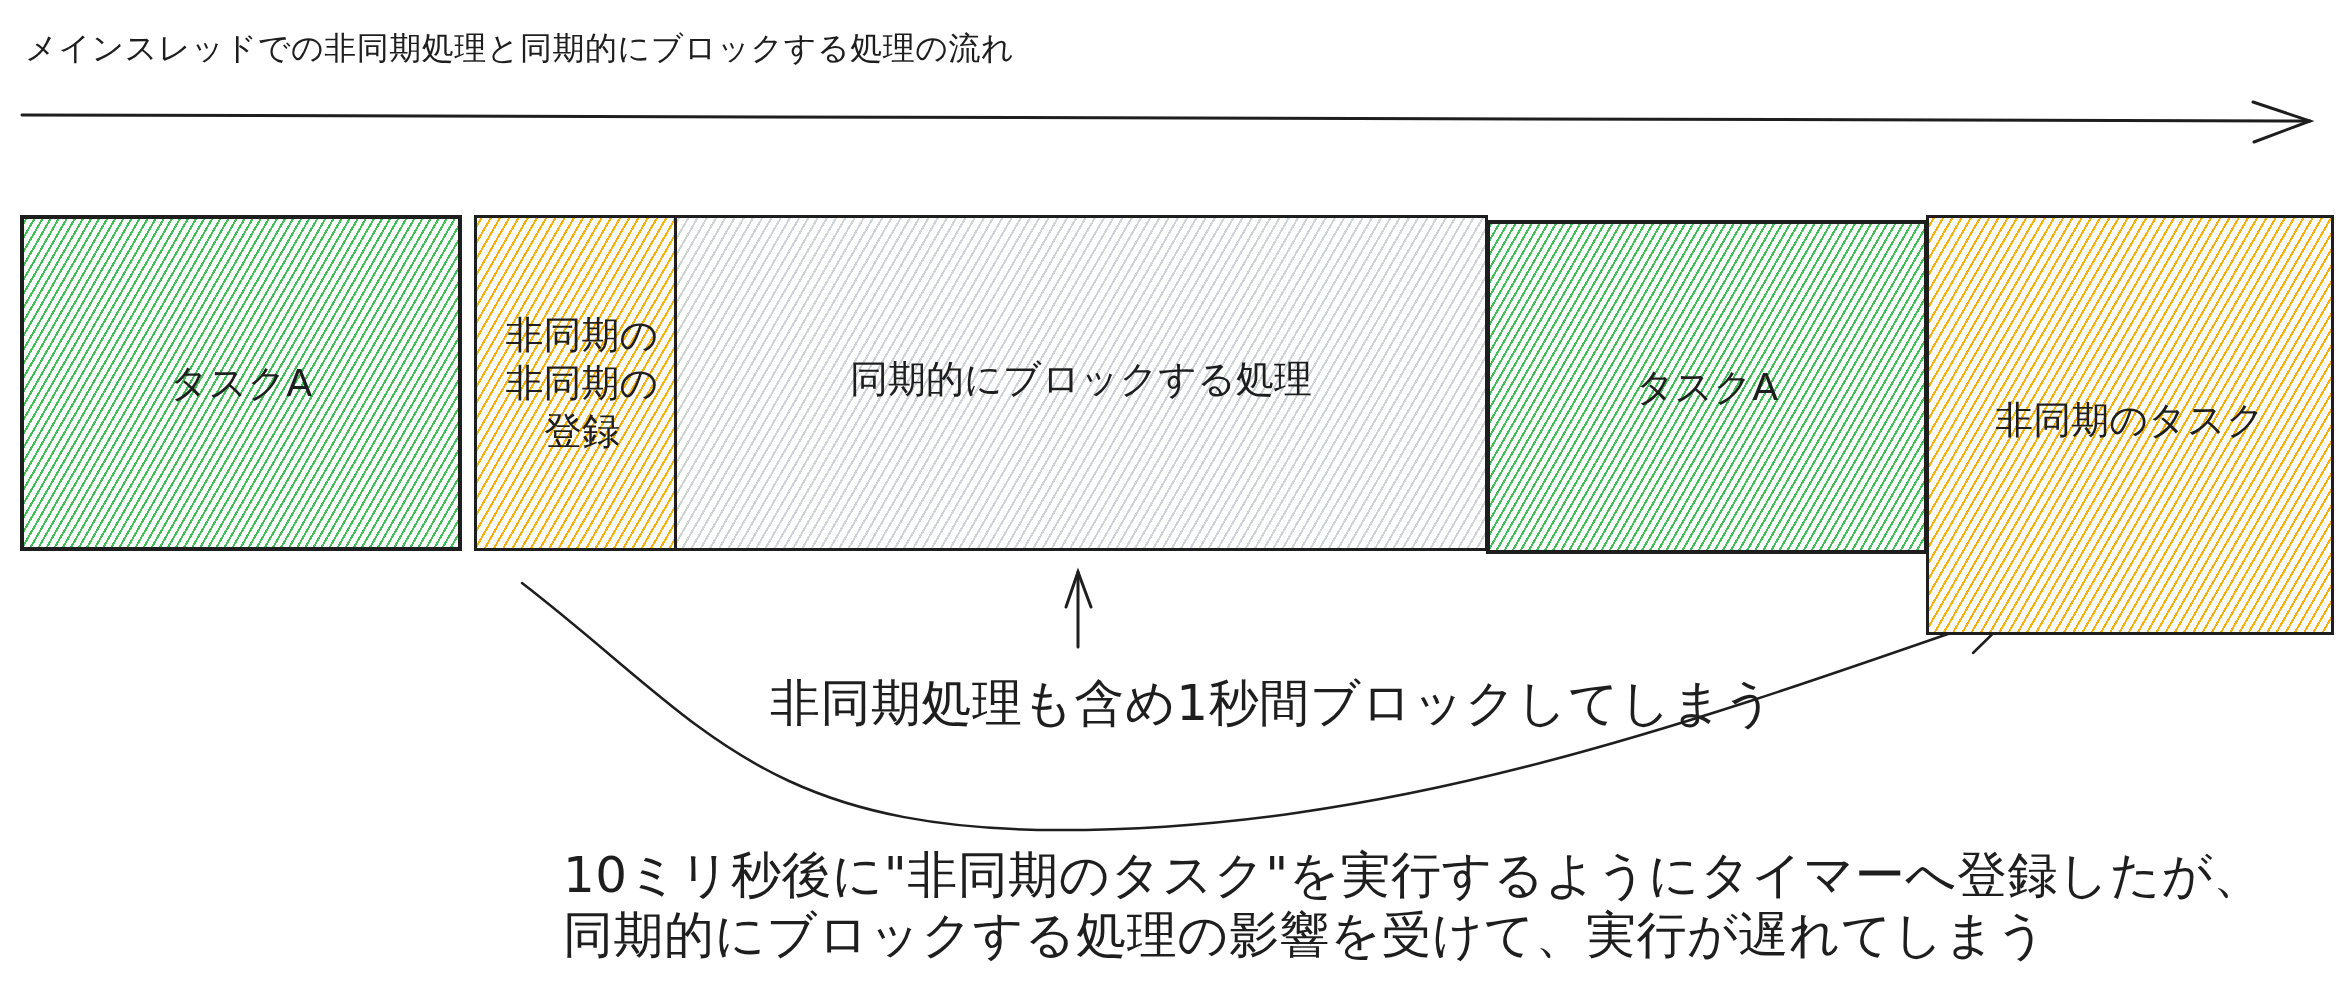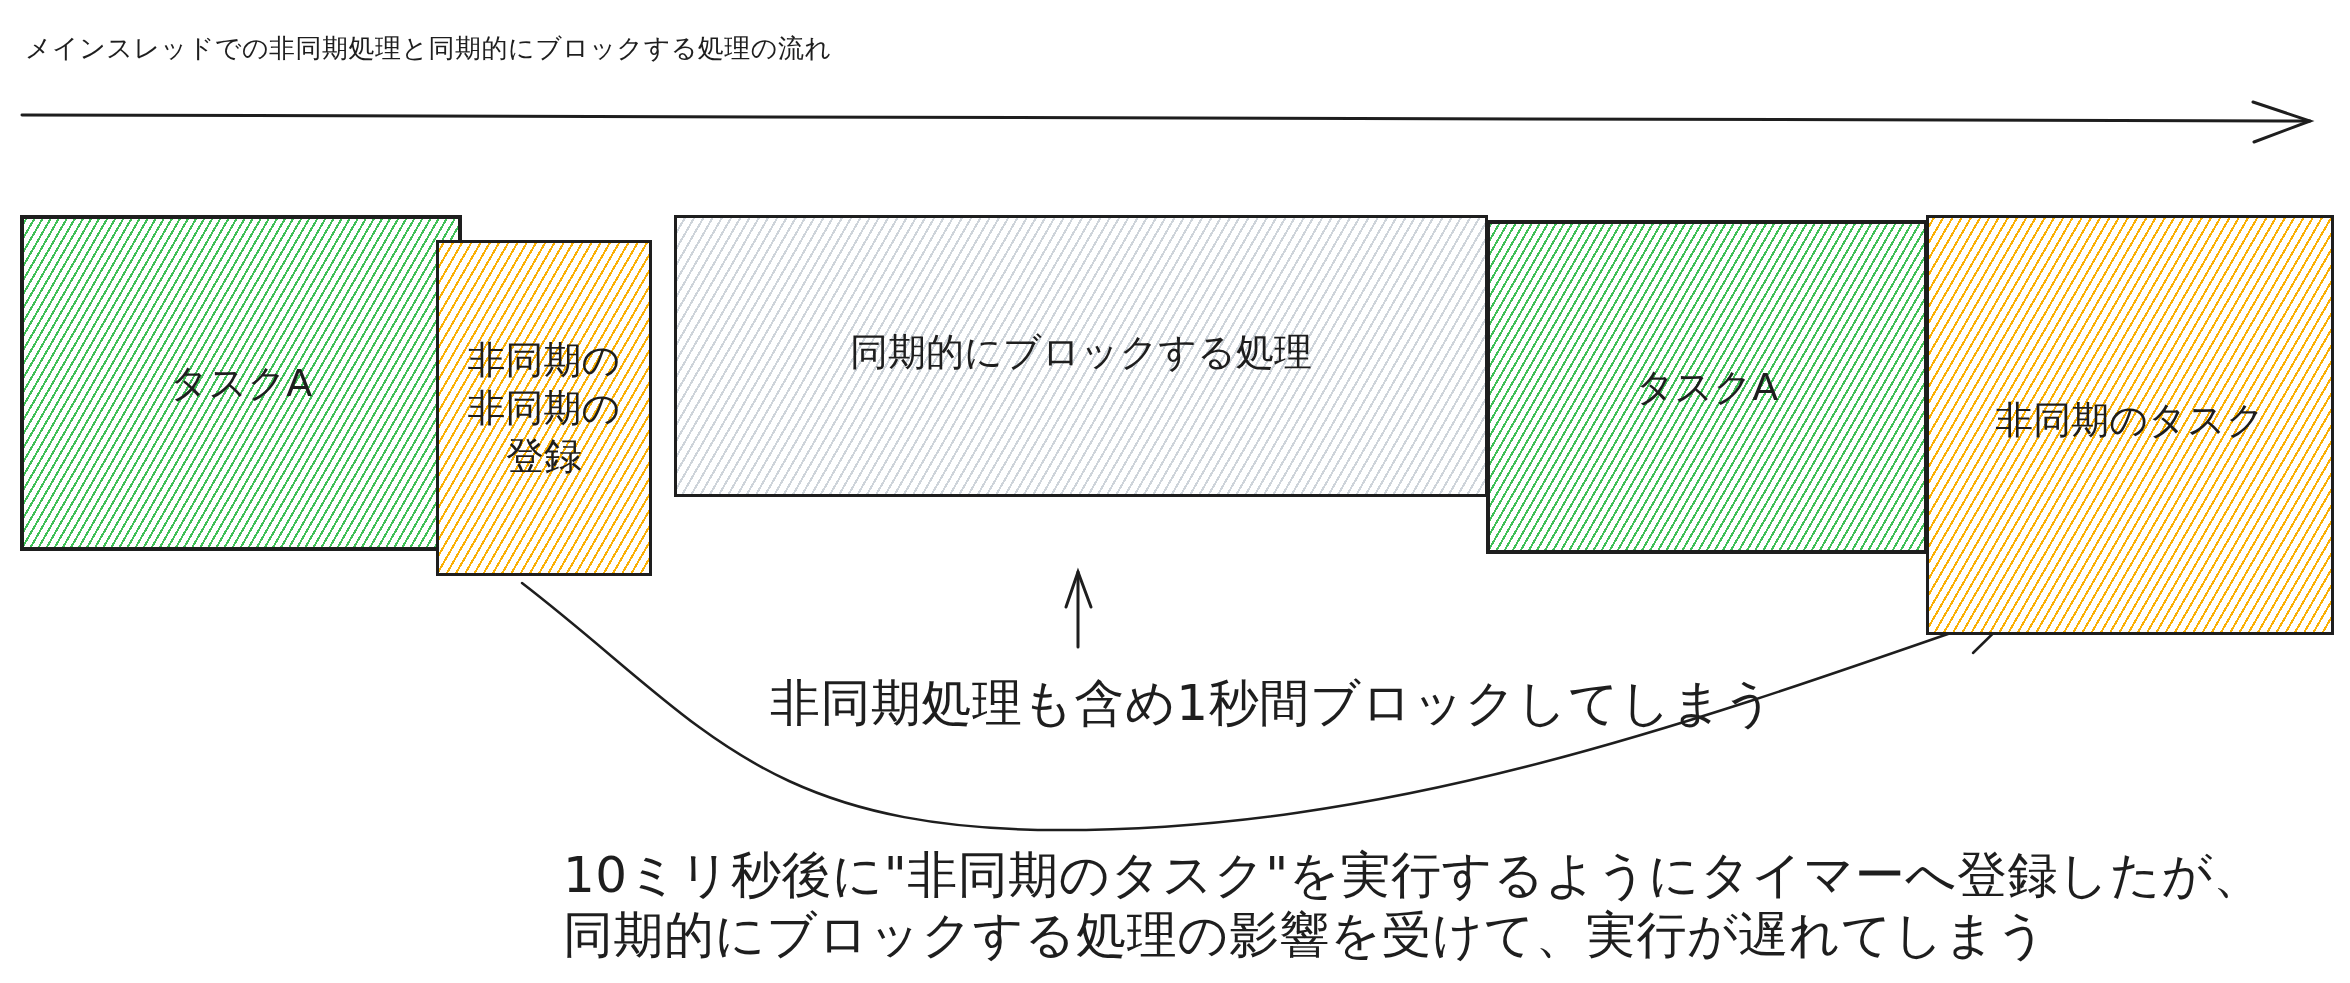--- a/index.html
+++ b/index.html
@@ -1,19 +1,19 @@
 <!DOCTYPE html>
 <html><head>
   <meta charset="utf-8">
   <style>
     html, body { margin: 0; padding: 0; background: #ffffff; }
     body { width: 2350px; height: 983px; position: relative; overflow: hidden;
            font-family: "DejaVu Sans", "Liberation Sans", sans-serif; color: #1e1e1e; }
     .abs { position: absolute; }
-    .title { left: 25px; top: 24px; font-size: 26px; line-height: 48px; white-space: nowrap; letter-spacing: 0.5px; }
+    .title { left: 25px; top: 24px; font-size: 32px; line-height: 48px; white-space: nowrap; letter-spacing: 0.5px; }
     svg.canvas { position: absolute; left: 0; top: 0; }
     .box { position: absolute; display: flex; align-items: center; justify-content: center;
            text-align: center; font-size: 38px; line-height: 48px; box-sizing: border-box;
            border: 3px solid #1e1e1e; }
     .box span { display: block; }
     .hatch-green { background: repeating-linear-gradient(-60deg, #ffffff 0px, #ffffff 5px, #40c057 5px, #40c057 7px); }
     .hatch-orange { background: repeating-linear-gradient(-60deg, #ffffff 0px, #ffffff 6px, #fab005 6px, #fab005 8px); }
     .hatch-gray { background: repeating-linear-gradient(-60deg, #ffffff 0px, #ffffff 6px, #ced4da 6px, #ced4da 8px); }
     .label { position: absolute; font-size: 50px; line-height: 60px; white-space: nowrap; letter-spacing: 0.5px; }
   </style>
@@ -37,29 +37,29 @@
   <g stroke="#1e1e1e" stroke-width="2.5" fill="none" stroke-linecap="round">
     <path d="M522 583 C 700 720, 760 830, 1060 830 C 1400 830, 1700 720, 2017 610"></path>
     <path d="M1957 614 L2017 610 L1973 653"></path>
   </g>
 </svg>
 
 <div class="box hatch-green" style="left:20px; top:215px; width:442px; height:336px; border-width:4px;">
   <span>タスクA</span>
 </div>
 
-<div class="box hatch-orange" style="left:436px; top:215px; width:216px; height:336px;margin-top:25px;">
+<div class="box hatch-orange" style="left:474px; top:215px; width:216px; height:336px;">
   <div>
     <span>非同期の</span>
     <span>非同期の</span>
     <span>登録</span>
   </div>
 </div>
 
-<div class="box hatch-gray" style="left:674px; top:215px; width:814px; height:282px;text-align:right;">
+<div class="box hatch-gray" style="left:674px; top:215px; width:814px; height:336px;text-align:right;">
   <span style="margin-top:-8px;">同期的にブロックする処理</span>
 </div>
 
 <div class="box hatch-green" style="left:1486px; top:220px; width:442px; height:334px; border-width:4px;">
   <span>タスクA</span>
 </div>
 
 <div class="box hatch-orange" style="left:1926px; top:215px; width:408px; height:420px;">
   <span style="margin-top:-10px;">非同期のタスク</span>
 </div>

